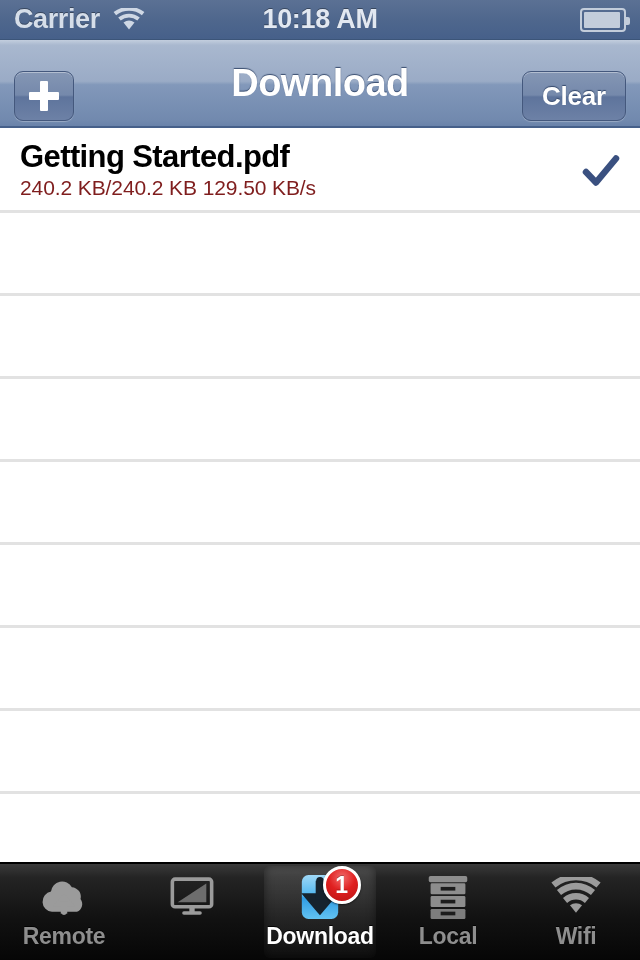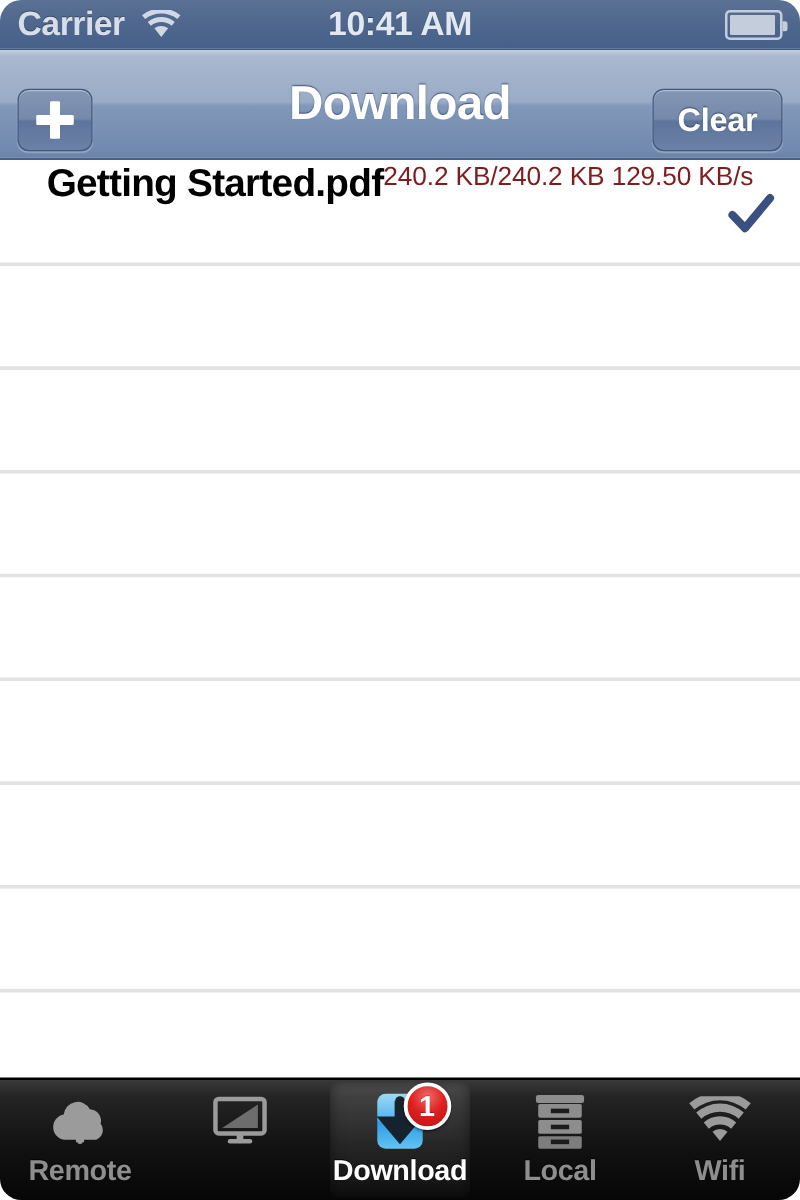--- a/index.html
+++ b/index.html
@@ -2,21 +2,21 @@
 <html><head>
 <meta charset="utf-8">
 <style>
   * { box-sizing: border-box; margin: 0; padding: 0; }
   html, body {
     width: 640px; height: 960px;
     font-family: "Liberation Sans", sans-serif;
     background: #ffffff;
     overflow: hidden;
   }
-  #screen { position: relative; width: 640px; height: 960px; overflow: hidden; border-radius: 17px; }
+  #screen { position: relative; width: 640px; height: 960px; overflow: hidden; }
 
   
   .status-bar {
     position: absolute; top: 0; left: 0;
     width: 640px; height: 40px;
     background: linear-gradient(to bottom, #5b7194 0%, #4f678d 50%, #46608a 100%);
     display: flex; align-items: center;
     padding: 0 14px;
     border-bottom: 1px solid #3c5579;
   }
@@ -92,21 +92,21 @@
     position: absolute; top: 130px; left: 0;
     width: 640px; height: 732px;
     background: #ffffff;
   }
   .row {
     position: relative; width: 640px; height: 83px;
     border-bottom: 3px solid #e2e2e2;
     background: #ffffff;
   }
   .row.filled {
-    display: flex; flex-direction: row; justify-content: center;
+    display: flex; flex-direction: column; justify-content: center;
     padding: 0 20px;
   }
   .row-title {
     color: #000000; font-size: 31px; font-weight: bold;
     letter-spacing: -0.6px; line-height: 34px;
     margin-bottom: 2px;
   }
   .row-detail {
     color: #7f1d1d; font-size: 21px; letter-spacing: -0.1px;
     line-height: 24px;
@@ -203,21 +203,21 @@
     <div class="status-left">
       <span class="carrier-text">Carrier</span>
       <span class="sb-wifi">
         <svg viewBox="0 0 34 24" width="34" height="24" aria-hidden="true">
           <path d="M17 21.5 L11.5 14.6 a9 9 0 0 1 11 0 Z" fill="#cfd8e5"></path>
           <path d="M6.2 9.5 a17 17 0 0 1 21.6 0 l-2.5 3.1 a13 13 0 0 0 -16.6 0 Z" fill="#cfd8e5"></path>
           <path d="M1.6 4.1 a25 25 0 0 1 30.8 0 l-2.5 3.1 a21 21 0 0 0 -25.8 0 Z" fill="#cfd8e5"></path>
         </svg>
       </span>
     </div>
-    <div class="status-center">10:41 AM</div>
+    <div class="status-center">10:18 AM</div>
     <div class="status-right">
       <span class="battery">
         <span class="battery-fill"></span>
       </span>
     </div>
   </div>
 
   <div class="nav-bar">
     <div class="nav-btn nav-btn-add">
       <span class="plus-glyph"></span>

